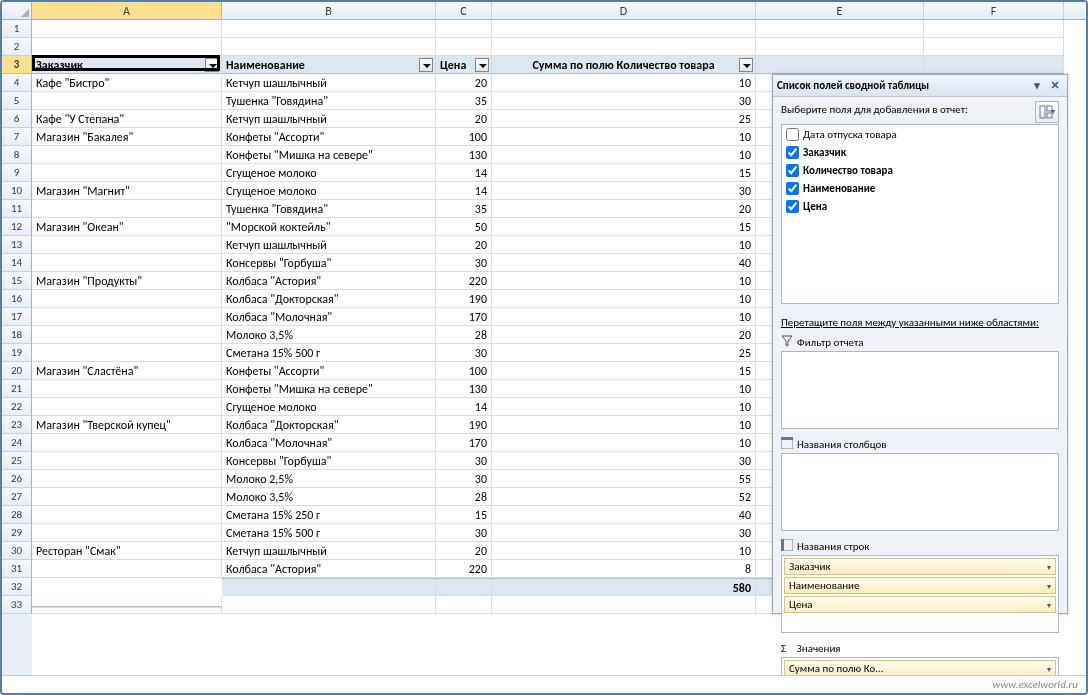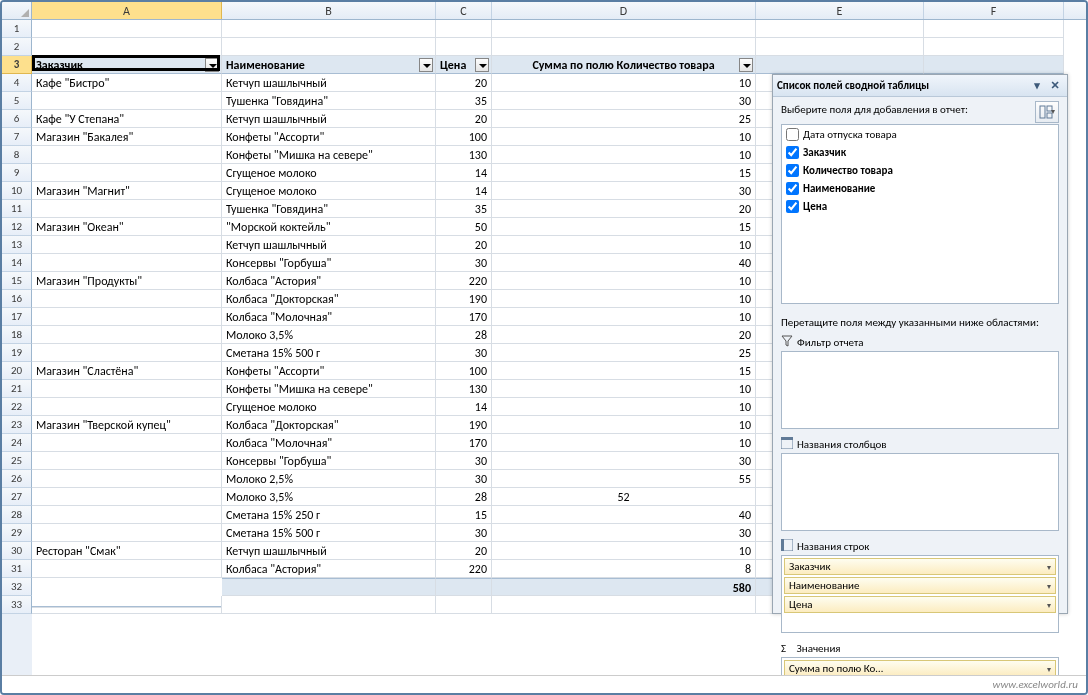--- a/index.html
+++ b/index.html
@@ -41,21 +41,21 @@
   .pane .prompt { padding:6px 8px 4px; }
   .pane .toolbtn { float:right; width:24px; height:22px; border:1px solid #a8b8c9; background:linear-gradient(#fdfdfd,#e7ecf2); margin:-2px 0 0 0; position:relative; }
   .pane .toolbtn::after { content:"▾"; position:absolute; right:3px; top:4px; font-size:8px; color:#555; }
   .pane .toolbtn svg { position:absolute; left:3px; top:3px; }
 
   .pane .fieldlist { margin:4px 8px 8px; height:180px; background:#fff; border:1px solid #a8b8c9; overflow:auto; }
   .pane .fieldlist .fld { display:flex; align-items:center; height:18px; padding:0 4px; gap:4px; }
   .pane .fieldlist .fld input { margin:0; }
   .pane .fieldlist .fld.checked label { font-weight:bold; }
 
-  .pane .drag-hint { padding:4px 8px; }
+  .pane .drag-hint { padding:4px 8px;text-decoration:underline; }
 
   .pane .zones { display:grid; grid-template-columns: 1fr; grid-template-rows: auto auto; gap:6px; padding:0 8px 8px; }
   .zone .zlabel { display:flex; align-items:center; gap:4px; height:18px; }
   .zone .zbox { height:78px; background:#fff; border:1px solid #a8b8c9; padding:2px; overflow:hidden; }
   .zone .item { display:flex; align-items:center; justify-content:space-between; height:17px; margin-bottom:2px; padding:0 4px; background: linear-gradient(#fefdf0,#fcecc0); border:1px solid #d8c777; font-size:11px; }
   .zone .item::after { content:"▾"; font-size:8px; color:#555; }
 
   .pane .bottom { display:flex; align-items:center; justify-content:space-between; padding:4px 8px; border-top:1px solid #c9d3de; }
   .pane .bottom label { display:flex; align-items:flex-end; gap:4px; }
   .pane .bottom button { height:22px; padding:0 10px; border:1px solid #a8b8c9; background:linear-gradient(#fdfdfd,#e7ecf2); color:#888; }
@@ -321,21 +321,21 @@
           <div class="cell" style="width: 214px;">Молоко 2,5%</div>
           <div class="cell num" style="width: 56px;">30</div>
           <div class="cell num" style="width: 264px;">55</div>
           <div class="cell" style="width: 168px;"></div>
           <div class="cell" style="width: 140px;"></div>
         </div>
         <div class="row">
           <div class="cell" style="width: 190px;"></div>
           <div class="cell" style="width: 214px;">Молоко 3,5%</div>
           <div class="cell num" style="width: 56px;">28</div>
-          <div class="cell num" style="width: 264px; text-align: center;">52</div>
+          <div class="cell num" style="width: 264px;">52</div>
           <div class="cell" style="width: 168px;"></div>
           <div class="cell" style="width: 140px;"></div>
         </div>
         <div class="row">
           <div class="cell" style="width: 190px;"></div>
           <div class="cell" style="width: 214px;">Сметана 15% 250 г</div>
           <div class="cell num" style="width: 56px;">15</div>
           <div class="cell num" style="width: 264px;">40</div>
           <div class="cell" style="width: 168px;"></div>
           <div class="cell" style="width: 140px;"></div>

